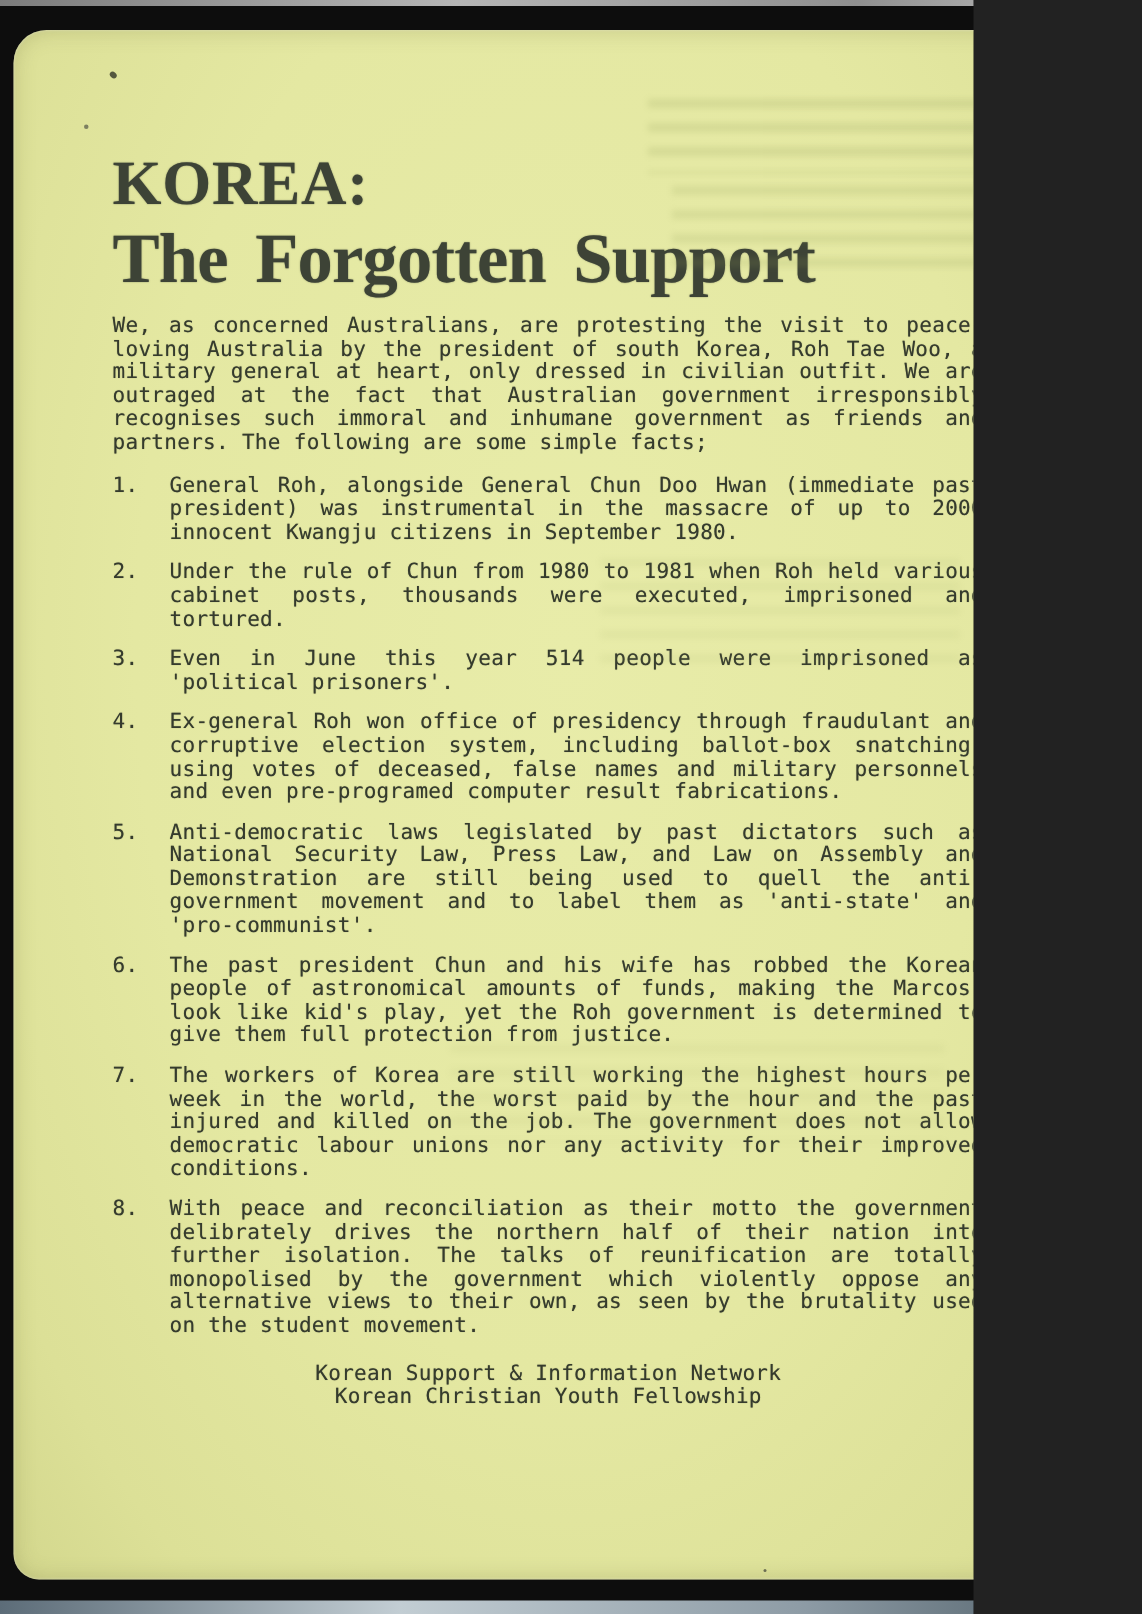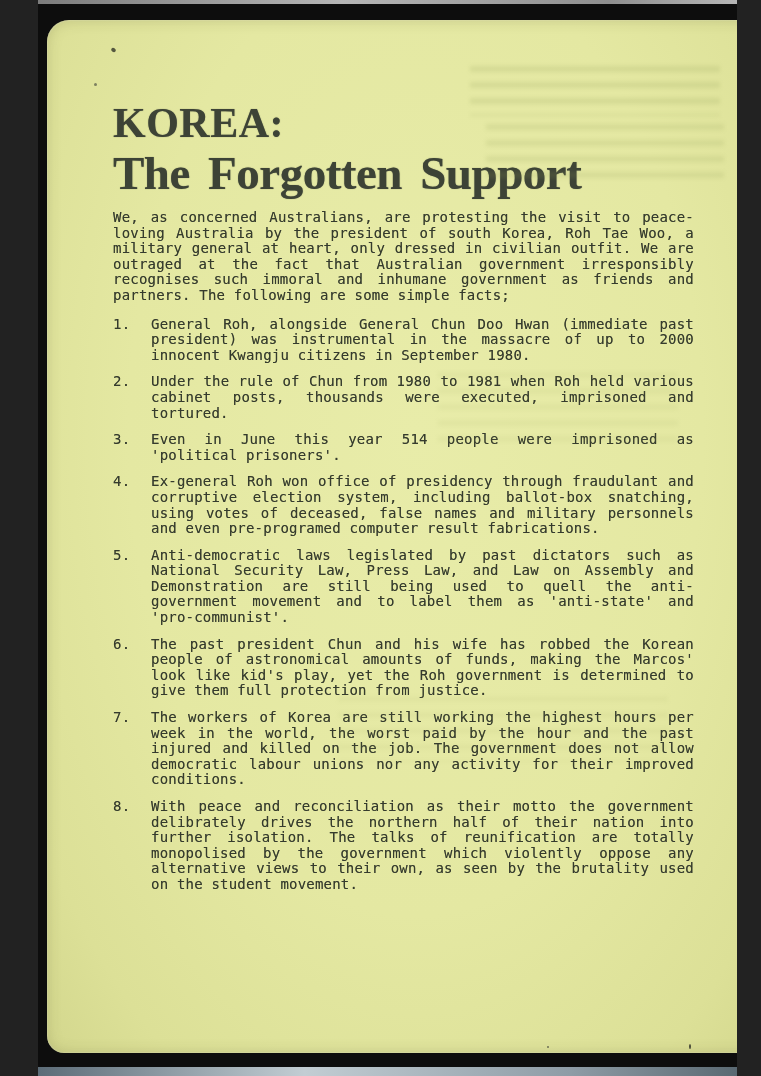--- a/index.html
+++ b/index.html
@@ -1,22 +1,21 @@
 <!DOCTYPE html>
 <html><head>
 <meta charset="utf-8">
 <style>
   html,body{margin:0;padding:0;background:#222;}
   .scan{
     position:relative;
-    width:699px;height:1076px;
+    width:649px;height:1076px;
     background:#0d0d0d;
     overflow:hidden;
     font-family:"DejaVu Sans Mono", monospace;
-    margin-left:38px;
   }
   .strip-top{
     position:absolute;left:0;top:0;width:761px;height:4px;
     background:linear-gradient(to right,#7c7c7c,#b5b5b5 40%,#8f8f8f 75%,#c9c9c9);
   }
   .strip-bottom{
     position:absolute;left:0;bottom:0;width:761px;height:9px;
     background:linear-gradient(to right,#5c6c78,#c2cdd3 35%,#8e9ca6 70%,#46565f);
   }
   .paper{
@@ -105,20 +104,22 @@
           <p class="fact-text">The workers of Korea are still working the highest hours per week in the world, the worst paid by the hour and the past injured and killed on the job. The government does not allow democratic labour unions nor any activity for their improved conditions.</p>
         </div>
         <div class="fact">
           <span class="fact-num">8.</span>
           <p class="fact-text">With peace and reconciliation as their motto the government delibrately drives the northern half of their nation into further isolation. The talks of reunification are totally monopolised by the government which violently oppose any alternative views to their own, as seen by the brutality used on the student movement.</p>
         </div>
       </div>
 
 
       <div class="signatories">
+        <span class="signatory-line">Korean Support &amp; Information Network</span>
+        <span class="signatory-line">Korean Christian Youth Fellowship</span>
       </div>
     </div>
   </div>
 
   <div class="ghost g1"></div>
   <div class="ghost g2"></div>
   <div class="ghost g3"></div>
   <div class="ghost g4"></div>
   <div class="speck s1"></div>
   <div class="speck s2"></div>

